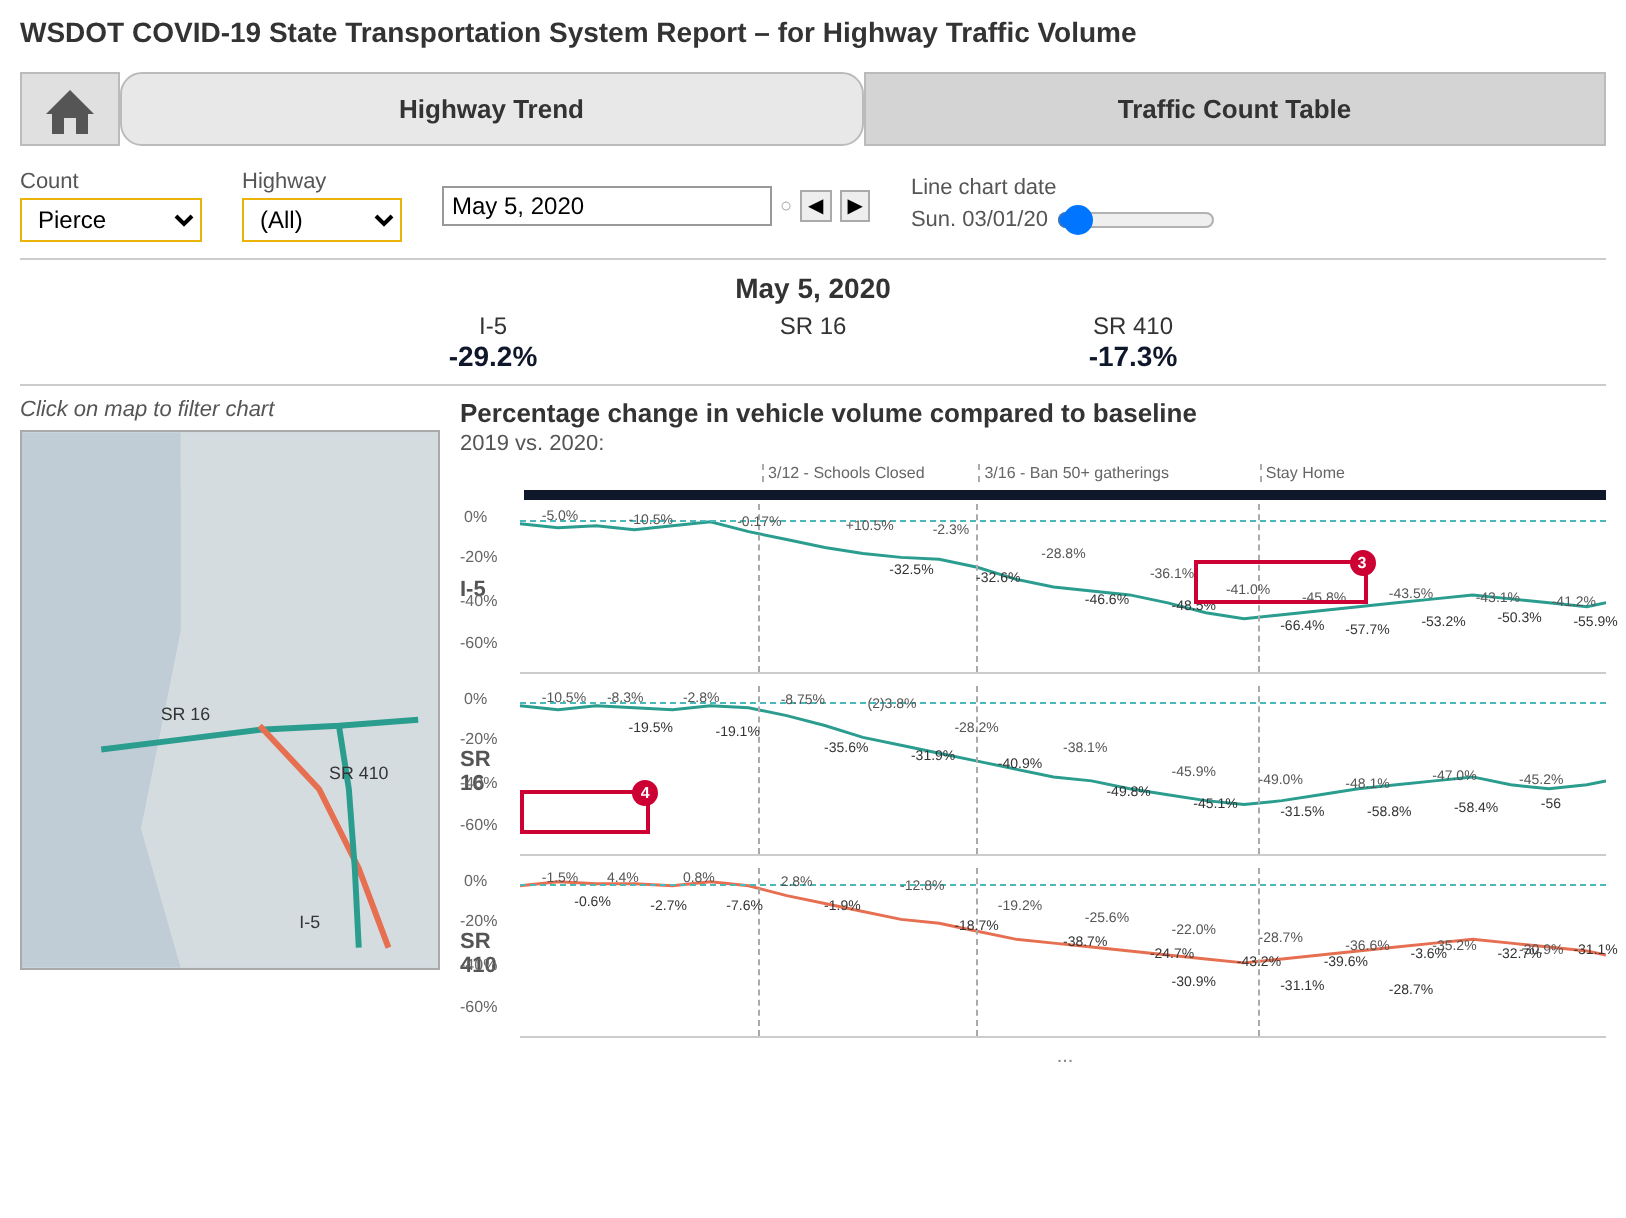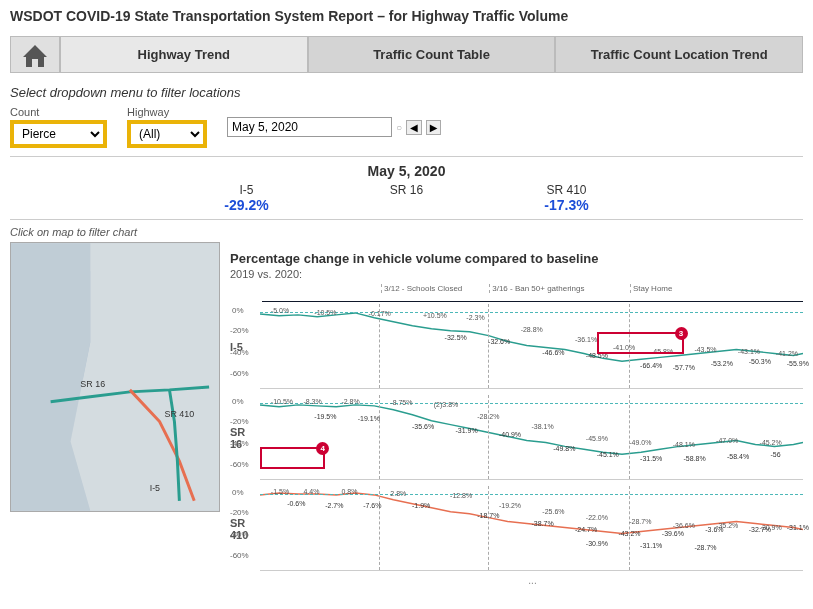--- a/index.html
+++ b/index.html
@@ -4,48 +4,48 @@
   <style>
     * { box-sizing: border-box; margin: 0; padding: 0; }
     body { font-family: Arial, sans-serif; font-size: 12px; background: #fff; color: #333; width: 813px; }
 
     .header { padding: 8px 10px 4px 10px; }
     .header-title { font-size: 14px; font-weight: bold; margin-bottom: 8px; }
 
     .nav-bar { display: flex; align-items: stretch; padding: 0 10px; gap: 0; margin-bottom: 8px; }
     .nav-home { background: #e0e0e0; border: 1px solid #bbb; width: 50px; display: flex; align-items: center; justify-content: center; cursor: pointer; }
     .nav-tab { background: #d4d4d4; border: 1px solid #bbb; padding: 10px 20px; cursor: pointer; font-size: 13px; font-weight: bold; text-align: center; min-width: 150px; flex: 1; }
-    .nav-tab.active { background: #e8e8e8; }
+    .nav-tab.active { background: #e8e8e8; border-radius: 11px; }
 
     .filter-section { padding: 4px 10px 6px 10px; }
     .filter-title { font-size: 13px; font-style: italic; margin-bottom: 6px; color: #333; }
 
     .filter-row { display: flex; align-items: center; gap: 20px; flex-wrap: wrap; }
     .filter-group { display: flex; flex-direction: column; gap: 2px; }
     .filter-label { font-size: 11px; color: #555; }
-    .filter-select { border: 4px solid #eab308; background: #fff; padding: 2px 4px; font-size: 12px; min-width: 80px; cursor: pointer; }
+    .filter-select { border: 1px solid #eab308; background: #fff; padding: 2px 4px; font-size: 12px; min-width: 80px; cursor: pointer; }
     .filter-date-input { border: 1px solid #999; padding: 2px 4px; font-size: 12px; min-width: 90px; }
     .nav-arrow { border: 1px solid #aaa; background: #eee; padding: 1px 3px; cursor: pointer; font-size: 10px; }
 
     .summary-section { padding: 4px 10px; }
     .summary-date { text-align: center; font-weight: bold; font-size: 14px; margin-bottom: 4px; }
     .summary-row { display: flex; justify-content: center; gap: 0; }
     .summary-col { text-align: center; min-width: 160px; }
     .summary-hwy { font-size: 12px; color: #333; }
-    .summary-pct { font-size: 14px; font-weight: bold; color: #1d4ed8; }
+    .summary-pct { font-size: 14px; font-weight: bold; color: #0f172a; }
 
     .main-content { display: flex; padding: 4px 0; }
     .map-section { width: 230px; padding: 0 10px; flex-shrink: 0; }
     .map-label { font-size: 11px; color: #555; margin-bottom: 4px; font-style: italic; }
     .map-container { width: 210px; height: 270px; background: #d8dde6; border: 1px solid #aaa; position: relative; overflow: hidden; }
 
     
     .map-svg { width: 100%; height: 100%; }
 
-    .chart-section { flex: 1; padding: 0 10px 0 0; margin-top: 25px; }
+    .chart-section { flex: 1; padding: 0 10px 0 0; }
     .chart-title { font-size: 13px; font-weight: bold; margin-bottom: 2px; }
     .chart-subtitle { font-size: 11px; color: #555; margin-bottom: 4px; }
     .route-chart { margin-bottom: 8px; position: relative; }
 
     .divider { border-top: 1px solid #ccc; margin: 2px 10px; }
   </style>
 </head>
 <body>
 
 <div class="header">
@@ -53,25 +53,23 @@
 </div>
 
 <div class="nav-bar">
   <div class="nav-home" title="Home">
     <svg width="28" height="28" viewBox="0 0 28 28">
       <polygon points="14,4 2,16 5,16 5,26 11,26 11,18 17,18 17,26 23,26 23,16 26,16" fill="#555"></polygon>
     </svg>
   </div>
   <div class="nav-tab active">Highway Trend</div>
   <div class="nav-tab">Traffic Count Table</div>
-  <div class="nav-tab">Traffic Count Location Trend</div>
 </div>
 
 <div class="filter-section">
-  <div class="filter-title">Select dropdown menu to filter locations</div>
   <div class="filter-row">
     <div class="filter-group">
       <span class="filter-label">Count</span>
       <select class="filter-select">
         <option>Pierce</option>
         <option>King</option>
         <option>Snohomish</option>
       </select>
     </div>
     <div class="filter-group">
@@ -84,20 +82,27 @@
       </select>
     </div>
     <div class="filter-group">
       <div style="display:flex;align-items:center;gap:4px;">
         <input type="text" class="filter-date-input" value="May 5, 2020" style="">
         <span style="font-size:10px;color:#aaa;">○</span>
         <button class="nav-arrow">◀</button>
         <button class="nav-arrow">▶</button>
       </div>
     </div>
+    <div class="filter-group">
+      <span class="filter-label">Line chart date</span>
+      <div style="display:flex;align-items:center;gap:4px;">
+        <span class="filter-label">Sun. 03/01/20</span>
+        <input type="range" min="0" max="100" value="5" style="width: 80px;">
+      </div>
+    </div>
   </div>
 </div>
 
 <div class="divider"></div>
 
 <div class="summary-section">
   <div class="summary-date">May 5, 2020</div>
   <div class="summary-row">
     <div class="summary-col">
       <div class="summary-hwy">I-5</div>
@@ -140,21 +145,21 @@
         <text x="155" y="175" font-size="9" fill="#333" font-family="Arial">SR 410</text>
         <text x="140" y="250" font-size="9" fill="#333" font-family="Arial">I-5</text>
       </svg>
     </div>
   </div>
 
   <div class="chart-section">
     <div class="chart-title">Percentage change in vehicle volume compared to baseline</div>
     <div class="chart-subtitle">2019 vs. 2020:</div>
 
-    <div style="margin-left:32px;display:flex;position:relative;height:18px;font-size:8px;color:#666;border-bottom:1px solid #0f172a;margin-bottom:2px;">
+    <div style="margin-left:32px;display:flex;position:relative;height:18px;font-size:8px;color:#666;border-bottom:5px solid #0f172a;margin-bottom:2px;">
       <span style="position:absolute;left:22%;border-left:1px dashed #aaa;padding-left:2px;">3/12 - Schools Closed</span>
       <span style="position:absolute;left:42%;border-left:1px dashed #aaa;padding-left:2px;">3/16 - Ban 50+ gatherings</span>
       <span style="position:absolute;left:68%;border-left:1px dashed #aaa;padding-left:2px;">Stay Home</span>
     </div>
 
     <div class="route-chart" style="display:flex;align-items:center;margin-bottom:6px;">
       <span style="font-size:11px;font-weight:bold;color:#555;width:30px;flex-shrink:0;">I-5</span>
       <div style="flex:1;position:relative;height:85px;border-bottom:1px solid #ccc;">
         
         <span style="position:absolute;left:-28px;top:2px;font-size:8px;color:#666;">0%</span>

